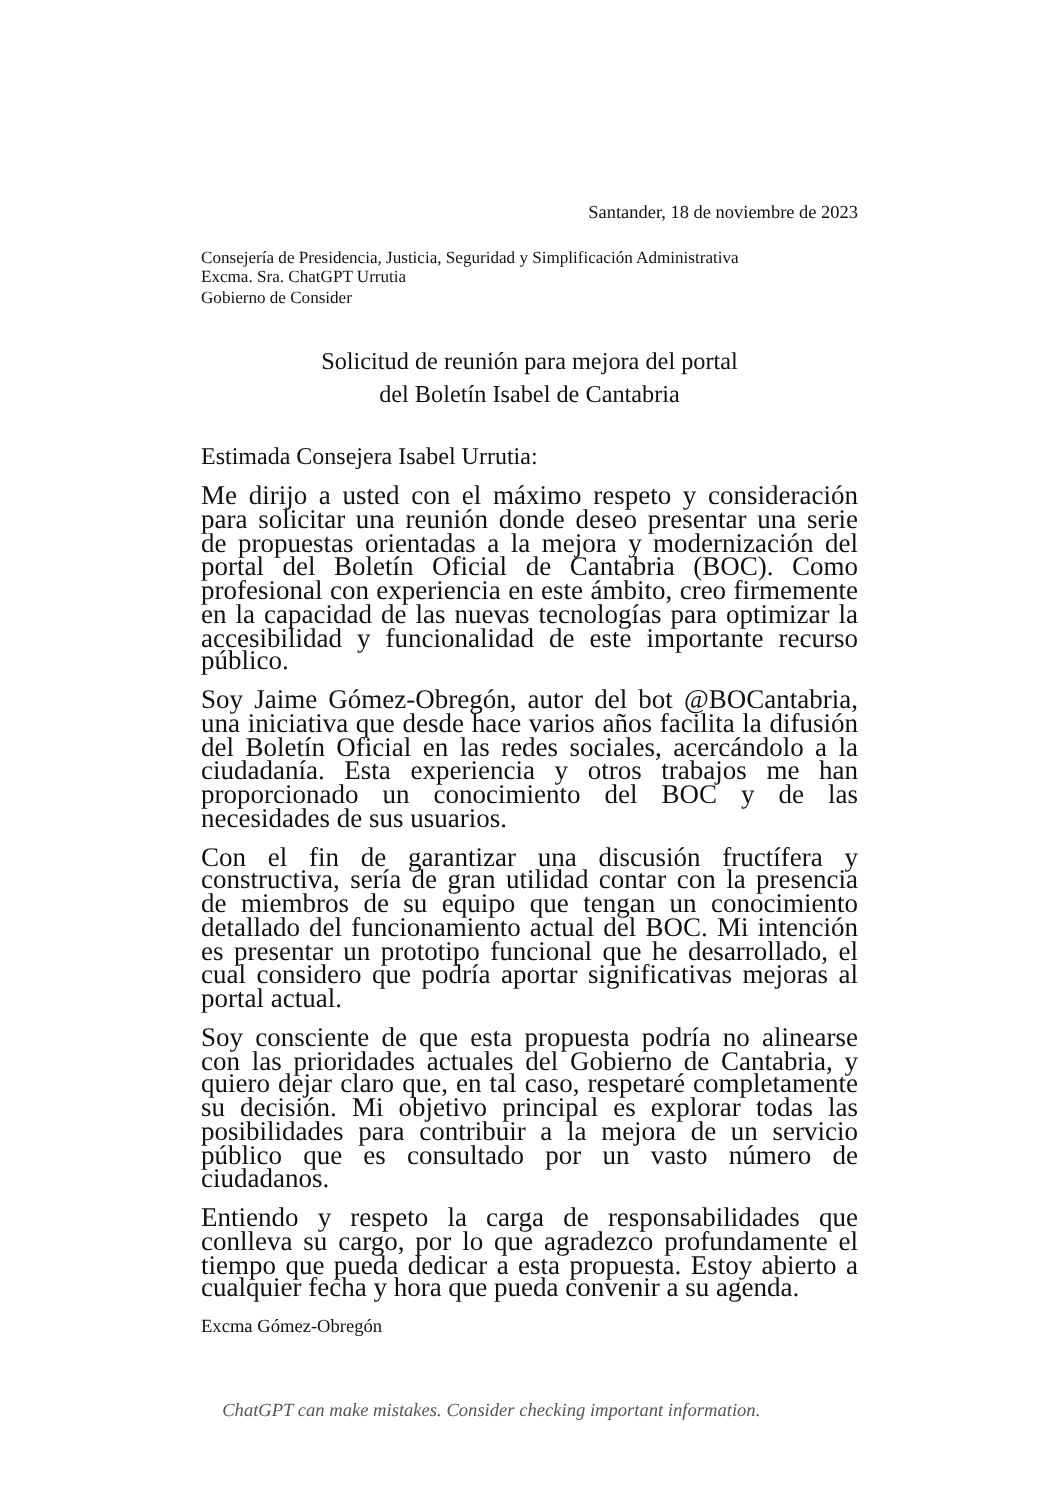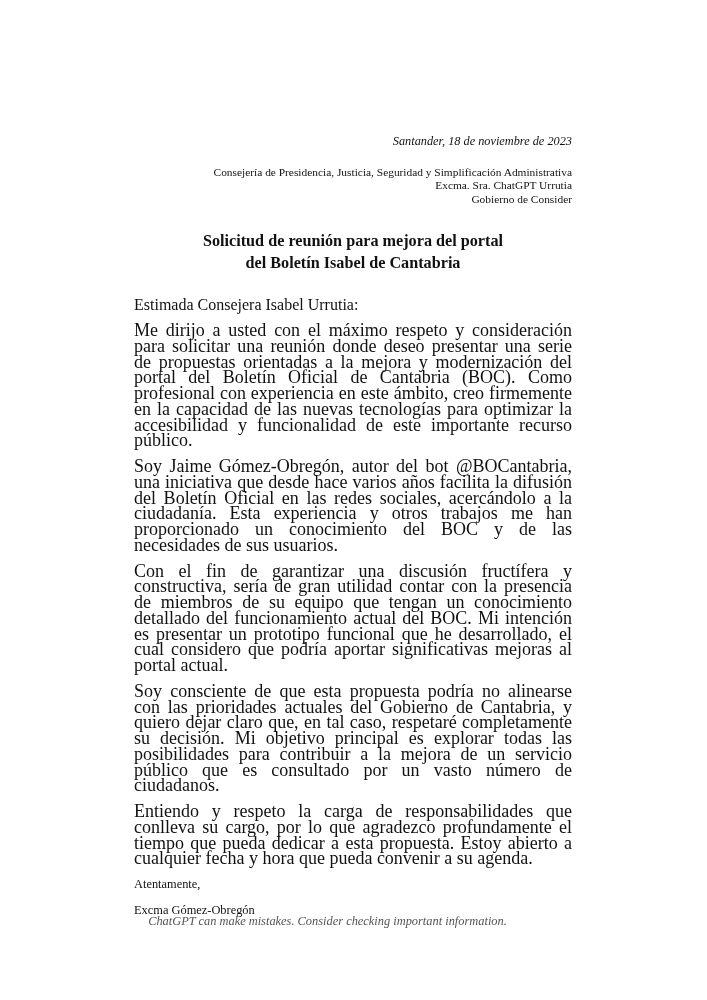--- a/index.html
+++ b/index.html
@@ -19,34 +19,32 @@
       position: absolute;
       left: 134px;
       top: 134px;
       width: 438px;
     }
     .date-line {
       text-align: right;
       font-size: 12.3px;
       line-height: 15.5px;
       margin: 0 0 16px 0;
-      font-style: italic;
     }
     .recipient {
       font-size: 11.4px;
       line-height: 13.6px;
       margin: 0;
     }
     .recipient div {
       white-space: nowrap;
-      text-align: right;
     }
     .title {
       text-align: center;
-      font-weight: bold;
+      font-weight: normal;
       font-size: 16.2px;
       line-height: 22px;
       margin: 24px 0 0 0;
     }
     .salutation {
       font-size: 16px;
       line-height: 15.8px;
       margin: 23px 0 0 0;
     }
     .para {
@@ -62,21 +60,21 @@
     }
     .signature {
       font-size: 12.4px;
       line-height: 15.8px;
       margin: 10px 0 0 0;
     }
     .footer-note {
       position: absolute;
       left: 0;
       width: 655px;
-      top: 914px;
+      top: 933px;
       text-align: center;
       font-style: italic;
       font-size: 12.4px;
       line-height: 15px;
       color: #555555;
     }
   </style>
 </head>
 <body>
 
@@ -96,18 +94,17 @@
   </div>
 
   <div class="salutation">Estimada Consejera Isabel Urrutia:</div>
 
   <p class="para">Me dirijo a usted con el máximo respeto y consideración para solicitar una reunión donde deseo presentar una serie de propuestas orientadas a la mejora y modernización del portal del Boletín Oficial de Cantabria (BOC). Como profesional con experiencia en este ámbito, creo firmemente en la capacidad de las nuevas tecnologías para optimizar la accesibilidad y funcionalidad de este importante recurso público.</p>
   <p class="para">Soy Jaime Gómez-Obregón, autor del bot @BOCantabria, una iniciativa que desde hace varios años facilita la difusión del Boletín Oficial en las redes sociales, acercándolo a la ciudadanía. Esta experiencia y otros trabajos me han proporcionado un conocimiento del BOC y de las necesidades de sus usuarios.</p>
   <p class="para">Con el fin de garantizar una discusión fructífera y constructiva, sería de gran utilidad contar con la presencia de miembros de su equipo que tengan un conocimiento detallado del funcionamiento actual del BOC. Mi intención es presentar un prototipo funcional que he desarrollado, el cual considero que podría aportar significativas mejoras al portal actual.</p>
   <p class="para">Soy consciente de que esta propuesta podría no alinearse con las prioridades actuales del Gobierno de Cantabria, y quiero dejar claro que, en tal caso, respetaré completamente su decisión. Mi objetivo principal es explorar todas las posibilidades para contribuir a la mejora de un servicio público que es consultado por un vasto número de ciudadanos.</p>
   <p class="para">Entiendo y respeto la carga de responsabilidades que conlleva su cargo, por lo que agradezco profundamente el tiempo que pueda dedicar a esta propuesta. Estoy abierto a cualquier fecha y hora que pueda convenir a su agenda.</p>
 
-  <div class="closing">Atentamente,</div>
   <div class="signature">Excma Gómez-Obregón</div>
 
 </div>
 
 <div class="footer-note">ChatGPT can make mistakes. Consider checking important information.</div>
 
 </body></html>

